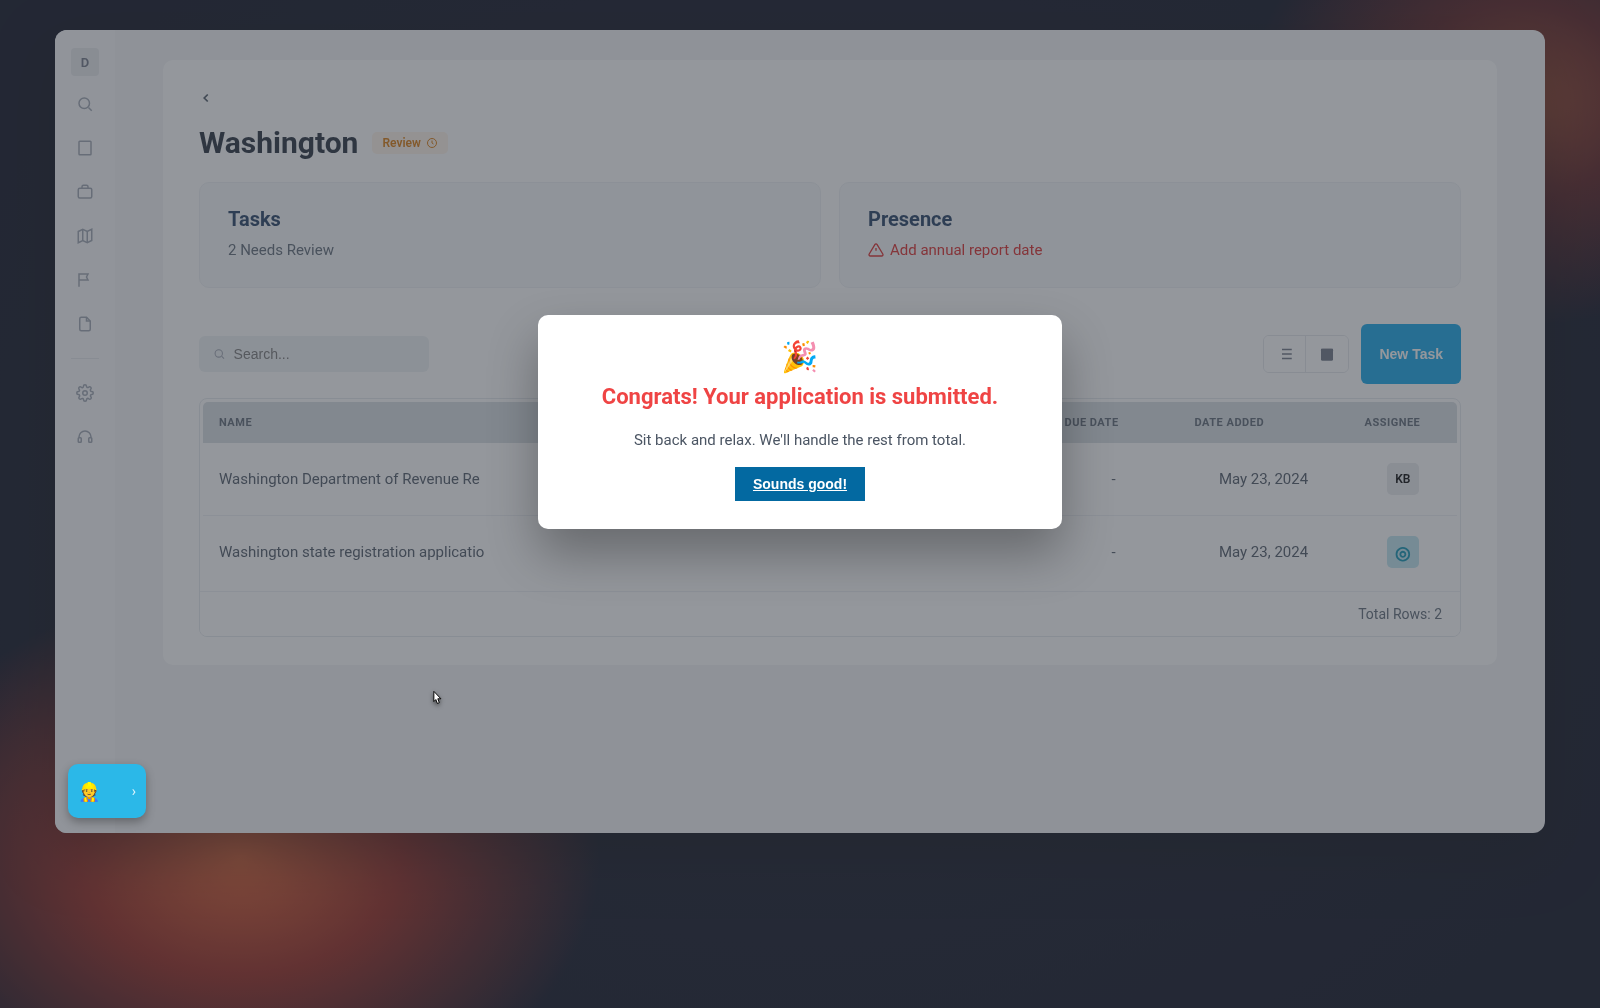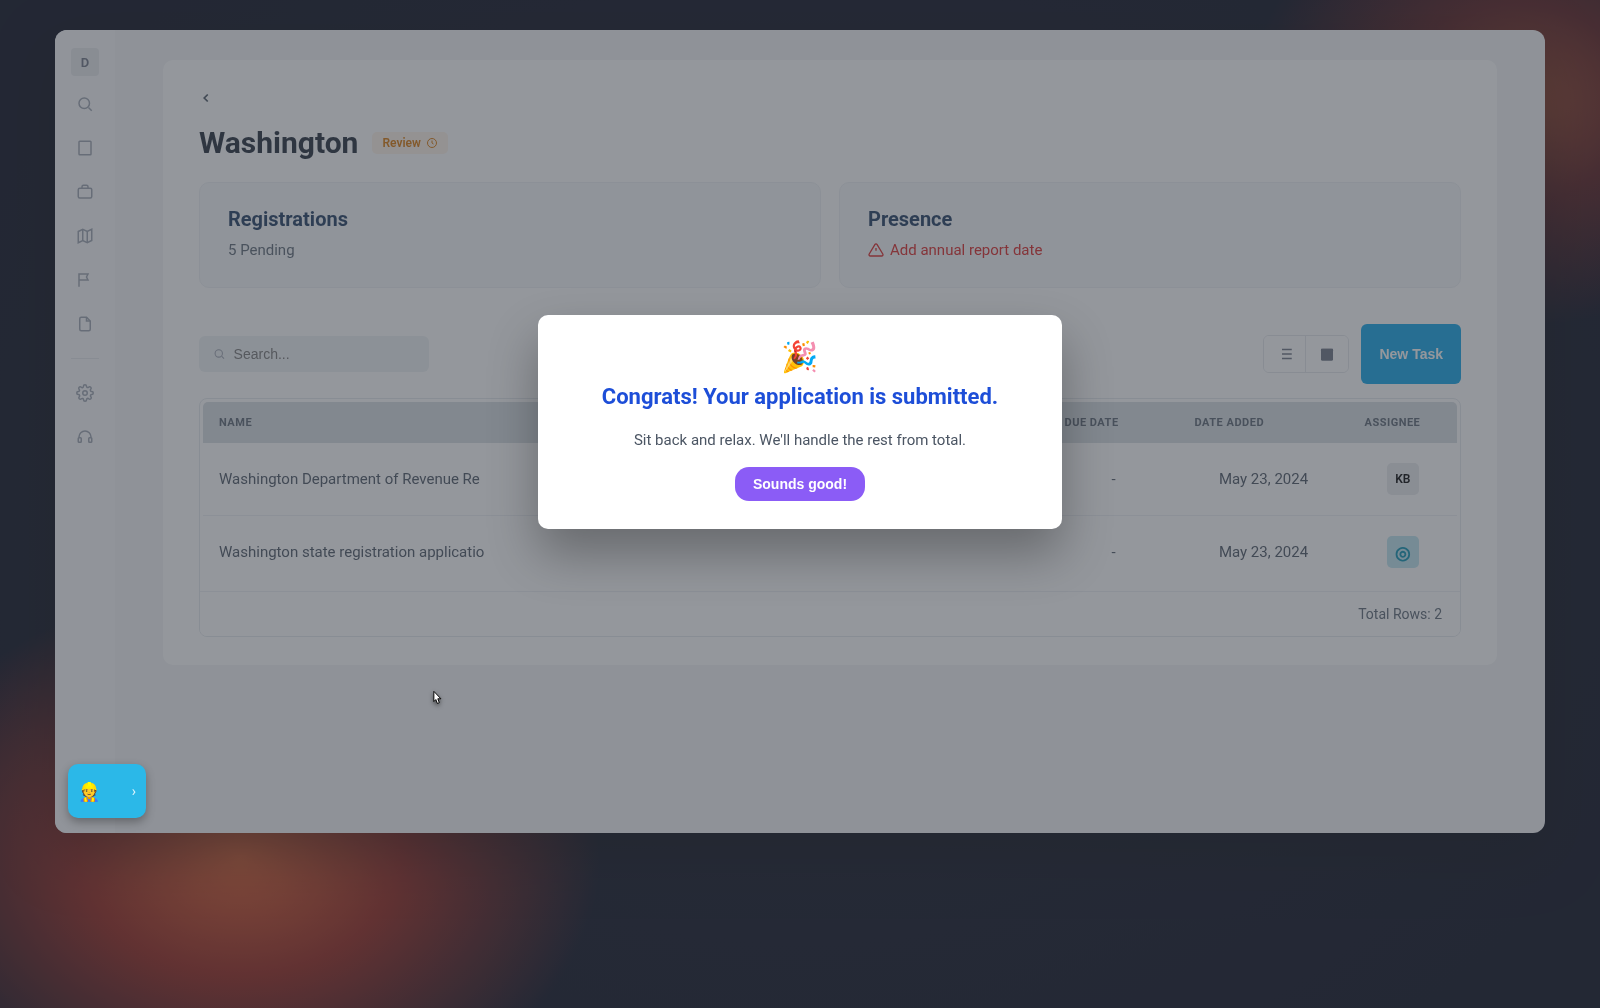--- a/index.html
+++ b/index.html
@@ -154,31 +154,32 @@
 }
 .modal {
   width: 524px;
   background: #fff;
   border-radius: 10px;
   padding: 24px 30px 28px;
   text-align: center;
   box-shadow: 0 25px 50px rgba(0,0,0,0.3);
 }
 .modal-emoji { font-size: 30px; margin-bottom: 10px; }
-.modal-title { font-size: 22px; font-weight: 700; color: #1d4ed8; margin-bottom: 22px; }
+.modal-title { font-size: 22px; font-weight: 700; color: #ef4444; margin-bottom: 22px; }
 .modal-sub { font-size: 15px; color: #4b5563; margin-bottom: 18px; }
 .modal-btn {
-  background: #8b5cf6;
+  background: #0369a1;
   color: #fff;
   border: none;
   padding: 9px 18px;
-  border-radius: 14px;
+  border-radius: 0;
   font-weight: 600;
   font-size: 14px;
   cursor: pointer;
+  text-decoration: underline;
 }
 
 .chat-widget {
   position: absolute;
   left: 68px;
   bottom: 190px;
   width: 78px; height: 54px;
   background: #2bb8e8;
   border-radius: 10px;
   display:flex;align-items:center;justify-content:space-between;
@@ -275,22 +276,22 @@
           <span>Review</span>
           <svg viewBox="0 0 24 24" fill="none" stroke="currentColor" stroke-width="2" style="width:12px;height:12px">
               <circle cx="12" cy="12" r="9"></circle>
               <polyline points="12 7 12 12 15 14"></polyline>
             </svg>
         </span>
       </div>
 
       <div class="stats-row">
         <div class="stat-card">
-          <div class="stat-title">Registrations</div>
-          <div class="stat-sub">5 Pending</div>
+          <div class="stat-title">Tasks</div>
+          <div class="stat-sub">2 Needs Review</div>
         </div>
         <div class="stat-card">
           <div class="stat-title">Presence</div>
           <div class="stat-alert">
             <svg viewBox="0 0 24 24" fill="none" stroke="currentColor" stroke-width="2" style="width:16px;height:16px">
                 <path d="M10.29 3.86L1.82 18a2 2 0 001.71 3h16.94a2 2 0 001.71-3L13.71 3.86a2 2 0 00-3.42 0z"></path>
                 <line x1="12" y1="9" x2="12" y2="13"></line>
                 <line x1="12" y1="17" x2="12.01" y2="17"></line>
               </svg>
             <span>Add annual report date</span>

